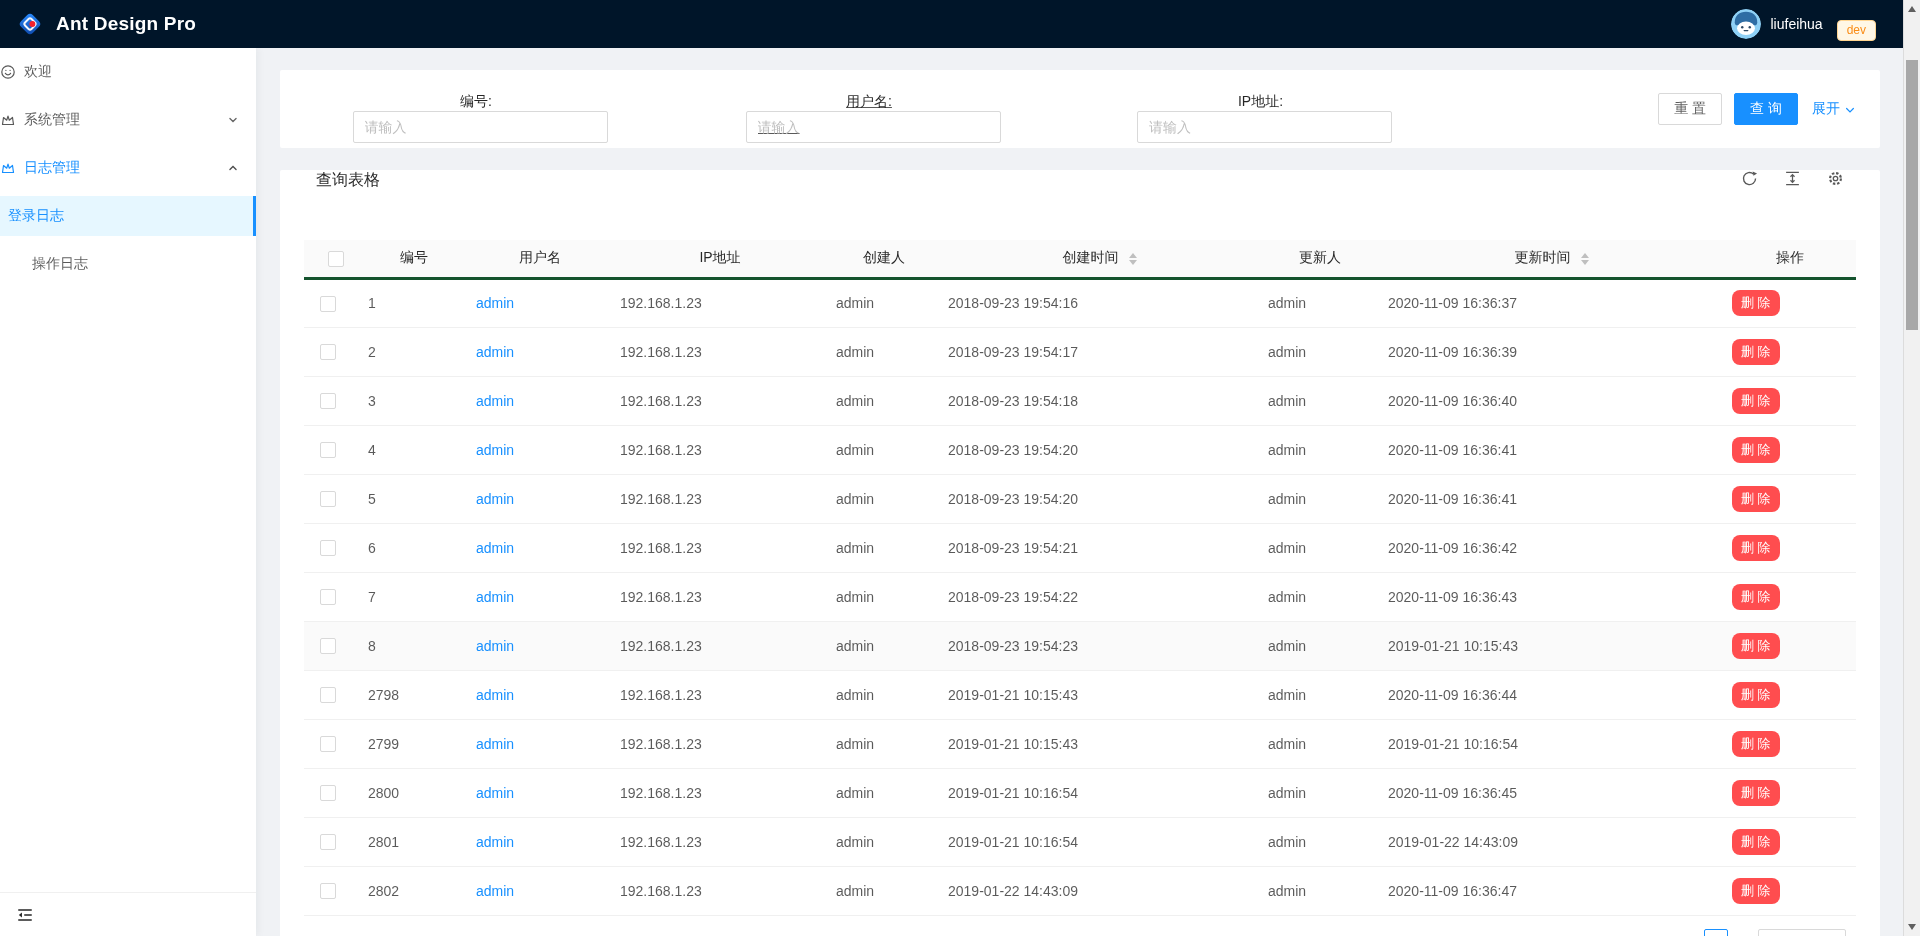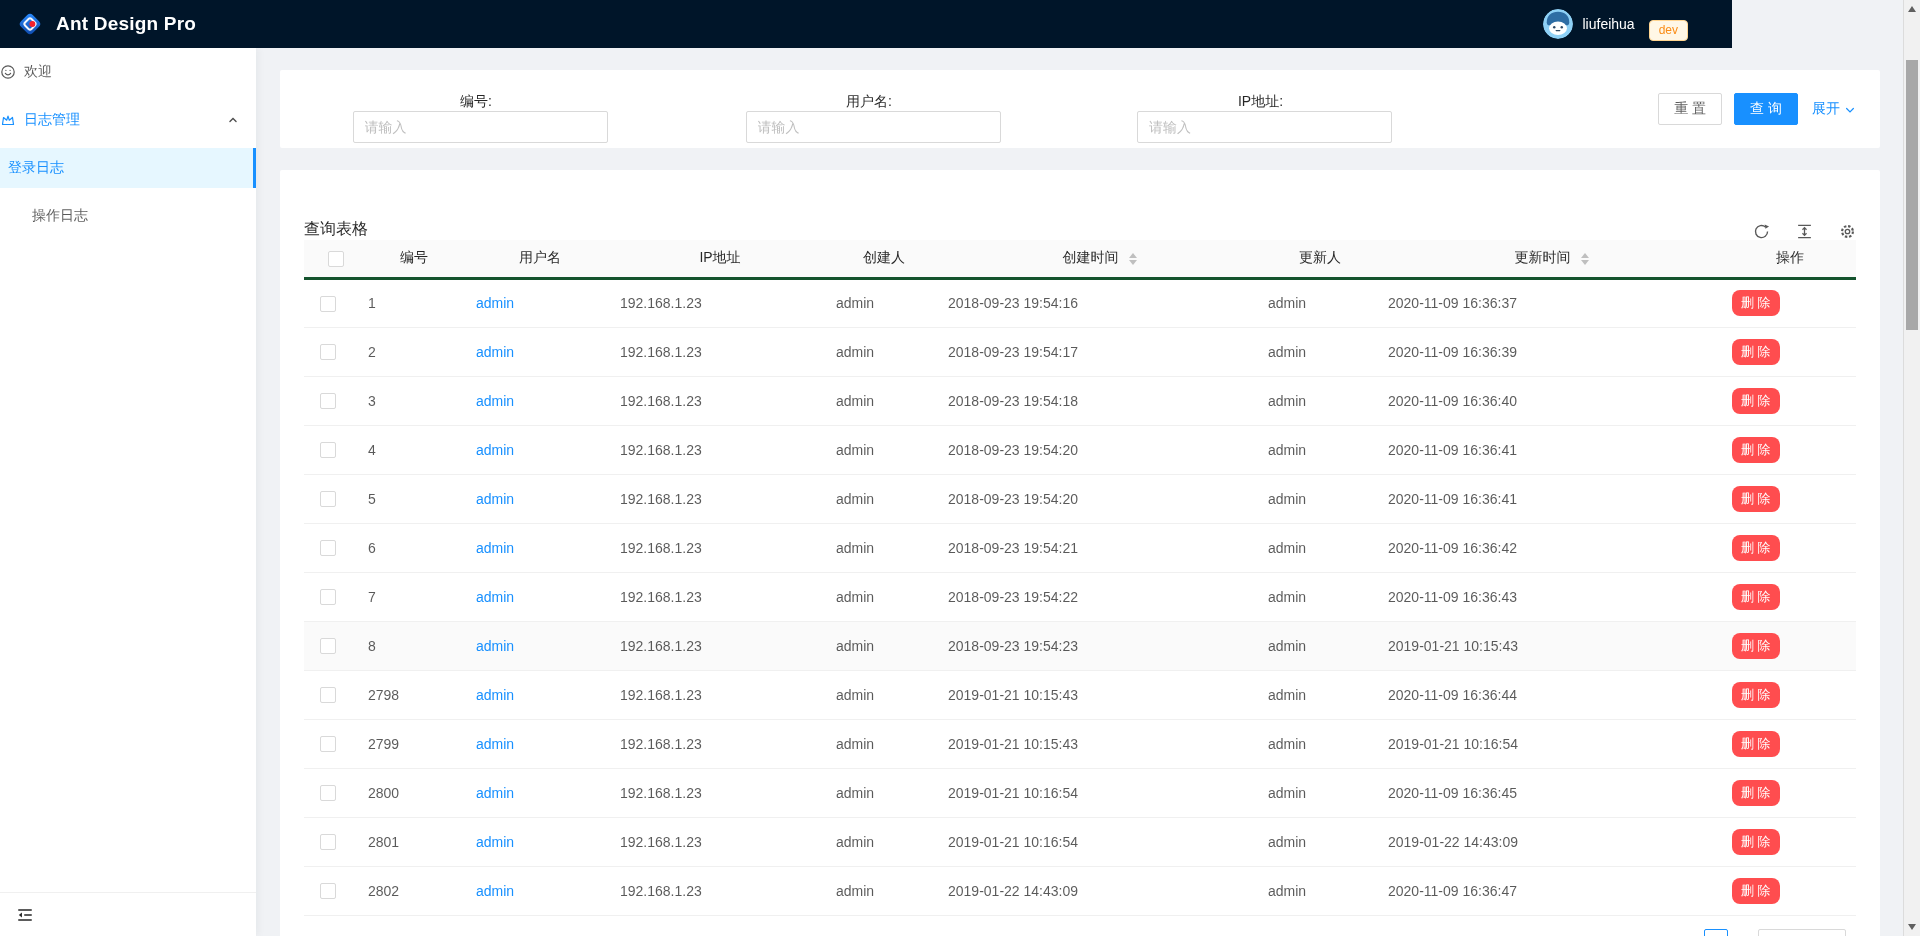--- a/index.html
+++ b/index.html
@@ -4,21 +4,21 @@
 <style>
   * { margin:0; padding:0; box-sizing:border-box; }
   html,body { width:1920px; height:936px; overflow:hidden; }
   body {
     font-family:"Liberation Sans","DejaVu Sans",sans-serif;
     font-size:14px; color:rgba(0,0,0,0.65); background:#f0f2f5; position:relative;
   }
 
   
   .app-header {
-    position:absolute; top:0; left:0; width:1732px; height:48px;
+    position:absolute; top:0; left:0; width:1920px; height:48px;
     background:#001529; display:flex; align-items:center; padding:0 44px 0 16px; z-index:20;
   }
   .logo-wrap { display:flex; align-items:center; }
   .app-title { color:#fff; font-size:19px; font-weight:bold; margin-left:12px; letter-spacing:.2px; }
   .header-right { margin-left:auto; display:flex; align-items:center; }
   .avatar { width:30px; height:30px; border-radius:50%; overflow:hidden; flex:0 0 auto; }
   .header-user { color:#fff; margin:0 14px 0 9px; font-size:14px; }
   .env-tag {
     background:#fff7e6; border:1px solid #ffd591; color:#fa8c16;
     font-size:12px; padding:1px 9px; border-radius:4px; line-height:17px;margin-top:12px;
@@ -53,42 +53,42 @@
 
   
   .content {
     position:absolute; left:256px; top:48px; right:17px; bottom:0;
     background:#f0f2f5; overflow:hidden;
   }
   .card { background:#fff; border-radius:2px; }
   .search-card { margin:22px 23px 0 24px; height:78px; position:relative; }
   .field { position:absolute; top:23px; display:flex; align-items:center; justify-content:flex-end;flex-direction:column; }
   .f1 { left:0;   width:400px; }
-  .f2 { left:395px; width:396px; }
+  .f2 { left:395px; width:396px;text-decoration:underline; }
   .f3 { left:787px; width:395px; }
   .field label { color:rgba(0,0,0,0.85); margin-right:8px; white-space:nowrap; }
   .field input {
     width:255px; height:32px; border:1px solid #d9d9d9; border-radius:2px;
     padding:0 11px; font-size:14px; color:rgba(0,0,0,0.65); outline:none;
     font-family:"Liberation Sans","DejaVu Sans",sans-serif;
   }
   .field input::placeholder { color:#bfbfbf; }
   .search-actions { position:absolute; right:24px; top:23px; display:flex; align-items:center; }
   .btn {
     height:32px; padding:0 15px; border-radius:2px; font-size:14px; cursor:pointer;
     font-family:"Liberation Sans","DejaVu Sans",sans-serif;
   }
   .btn-reset { background:#fff; border:1px solid #d9d9d9; color:rgba(0,0,0,0.65); }
   .btn-query { background:#1890ff; border:1px solid #1890ff; color:#fff; margin-left:12px; }
   .expand-link { color:#1890ff; margin-left:14px; display:flex; align-items:center; cursor:pointer; }
   .expand-link .chev { width:12px; height:12px; margin-left:4px; }
 
   
   .table-card { margin:22px 23px 0 24px; padding-bottom:40px; }
-  .card-header { height:70px; display:flex; align-items:flex-end; padding:0 24px; }
+  .card-header { height:70px; display:flex; align-items:flex-start; padding:0 36px; }
   .card-title { font-size:16px; font-weight:500; color:rgba(0,0,0,0.85); }
   .toolbar { margin-left:auto; display:flex; align-items:center; gap:26px; }
   .tb-icon { width:17px; height:17px; color:#595959; cursor:pointer; display:inline-flex; }
 
   table.data-table { border-collapse:collapse; table-layout:fixed; width:1552px; margin:0 24px; }
   .data-table th {
     background:#fafafa; height:38px; font-weight:500; color:rgba(0,0,0,0.85);
     text-align:center; padding:0 8px; border-bottom:3px solid #14532d; font-size:14px;
   }
   .data-table td {
@@ -169,20 +169,33 @@
         <svg viewBox="0 0 16 16" fill="none" stroke="currentColor" stroke-width="1.2">
           <circle cx="8" cy="8" r="6.2"></circle>
           <path d="M5.4 9.3c.7 1 1.6 1.5 2.6 1.5s1.9-.5 2.6-1.5" stroke-linecap="round"></path>
           <circle cx="5.9" cy="6.4" r="0.6" fill="currentColor" stroke="none"></circle>
           <circle cx="10.1" cy="6.4" r="0.6" fill="currentColor" stroke="none"></circle>
         </svg>
       </span>
       <span>欢迎</span>
     </div>
 
+    <div class="menu-item">
+      <span class="mi-icon">
+        <svg viewBox="0 0 16 16" fill="none" stroke="currentColor" stroke-width="1.2" stroke-linejoin="round">
+          <path d="M2.5 12.5l1-7 3.2 2.7L8 4.1l1.3 4.1 3.2-2.7 1 7z"></path>
+        </svg>
+      </span>
+      <span>系统管理</span>
+      <span class="mi-arrow">
+        <svg viewBox="0 0 16 16" fill="none" stroke="currentColor" stroke-width="1.5" stroke-linecap="round">
+          <path d="M4.5 6.2l3.5 3.6 3.5-3.6"></path>
+        </svg>
+      </span>
+    </div>
 
     <div class="menu-item active-parent">
       <span class="mi-icon">
         <svg viewBox="0 0 16 16" fill="none" stroke="currentColor" stroke-width="1.2" stroke-linejoin="round">
           <path d="M2.5 12.5l1-7 3.2 2.7L8 4.1l1.3 4.1 3.2-2.7 1 7z"></path>
         </svg>
       </span>
       <span>日志管理</span>
       <span class="mi-arrow" style="color:rgba(0,0,0,0.7);">
         <svg viewBox="0 0 16 16" fill="none" stroke="currentColor" stroke-width="1.5" stroke-linecap="round">

